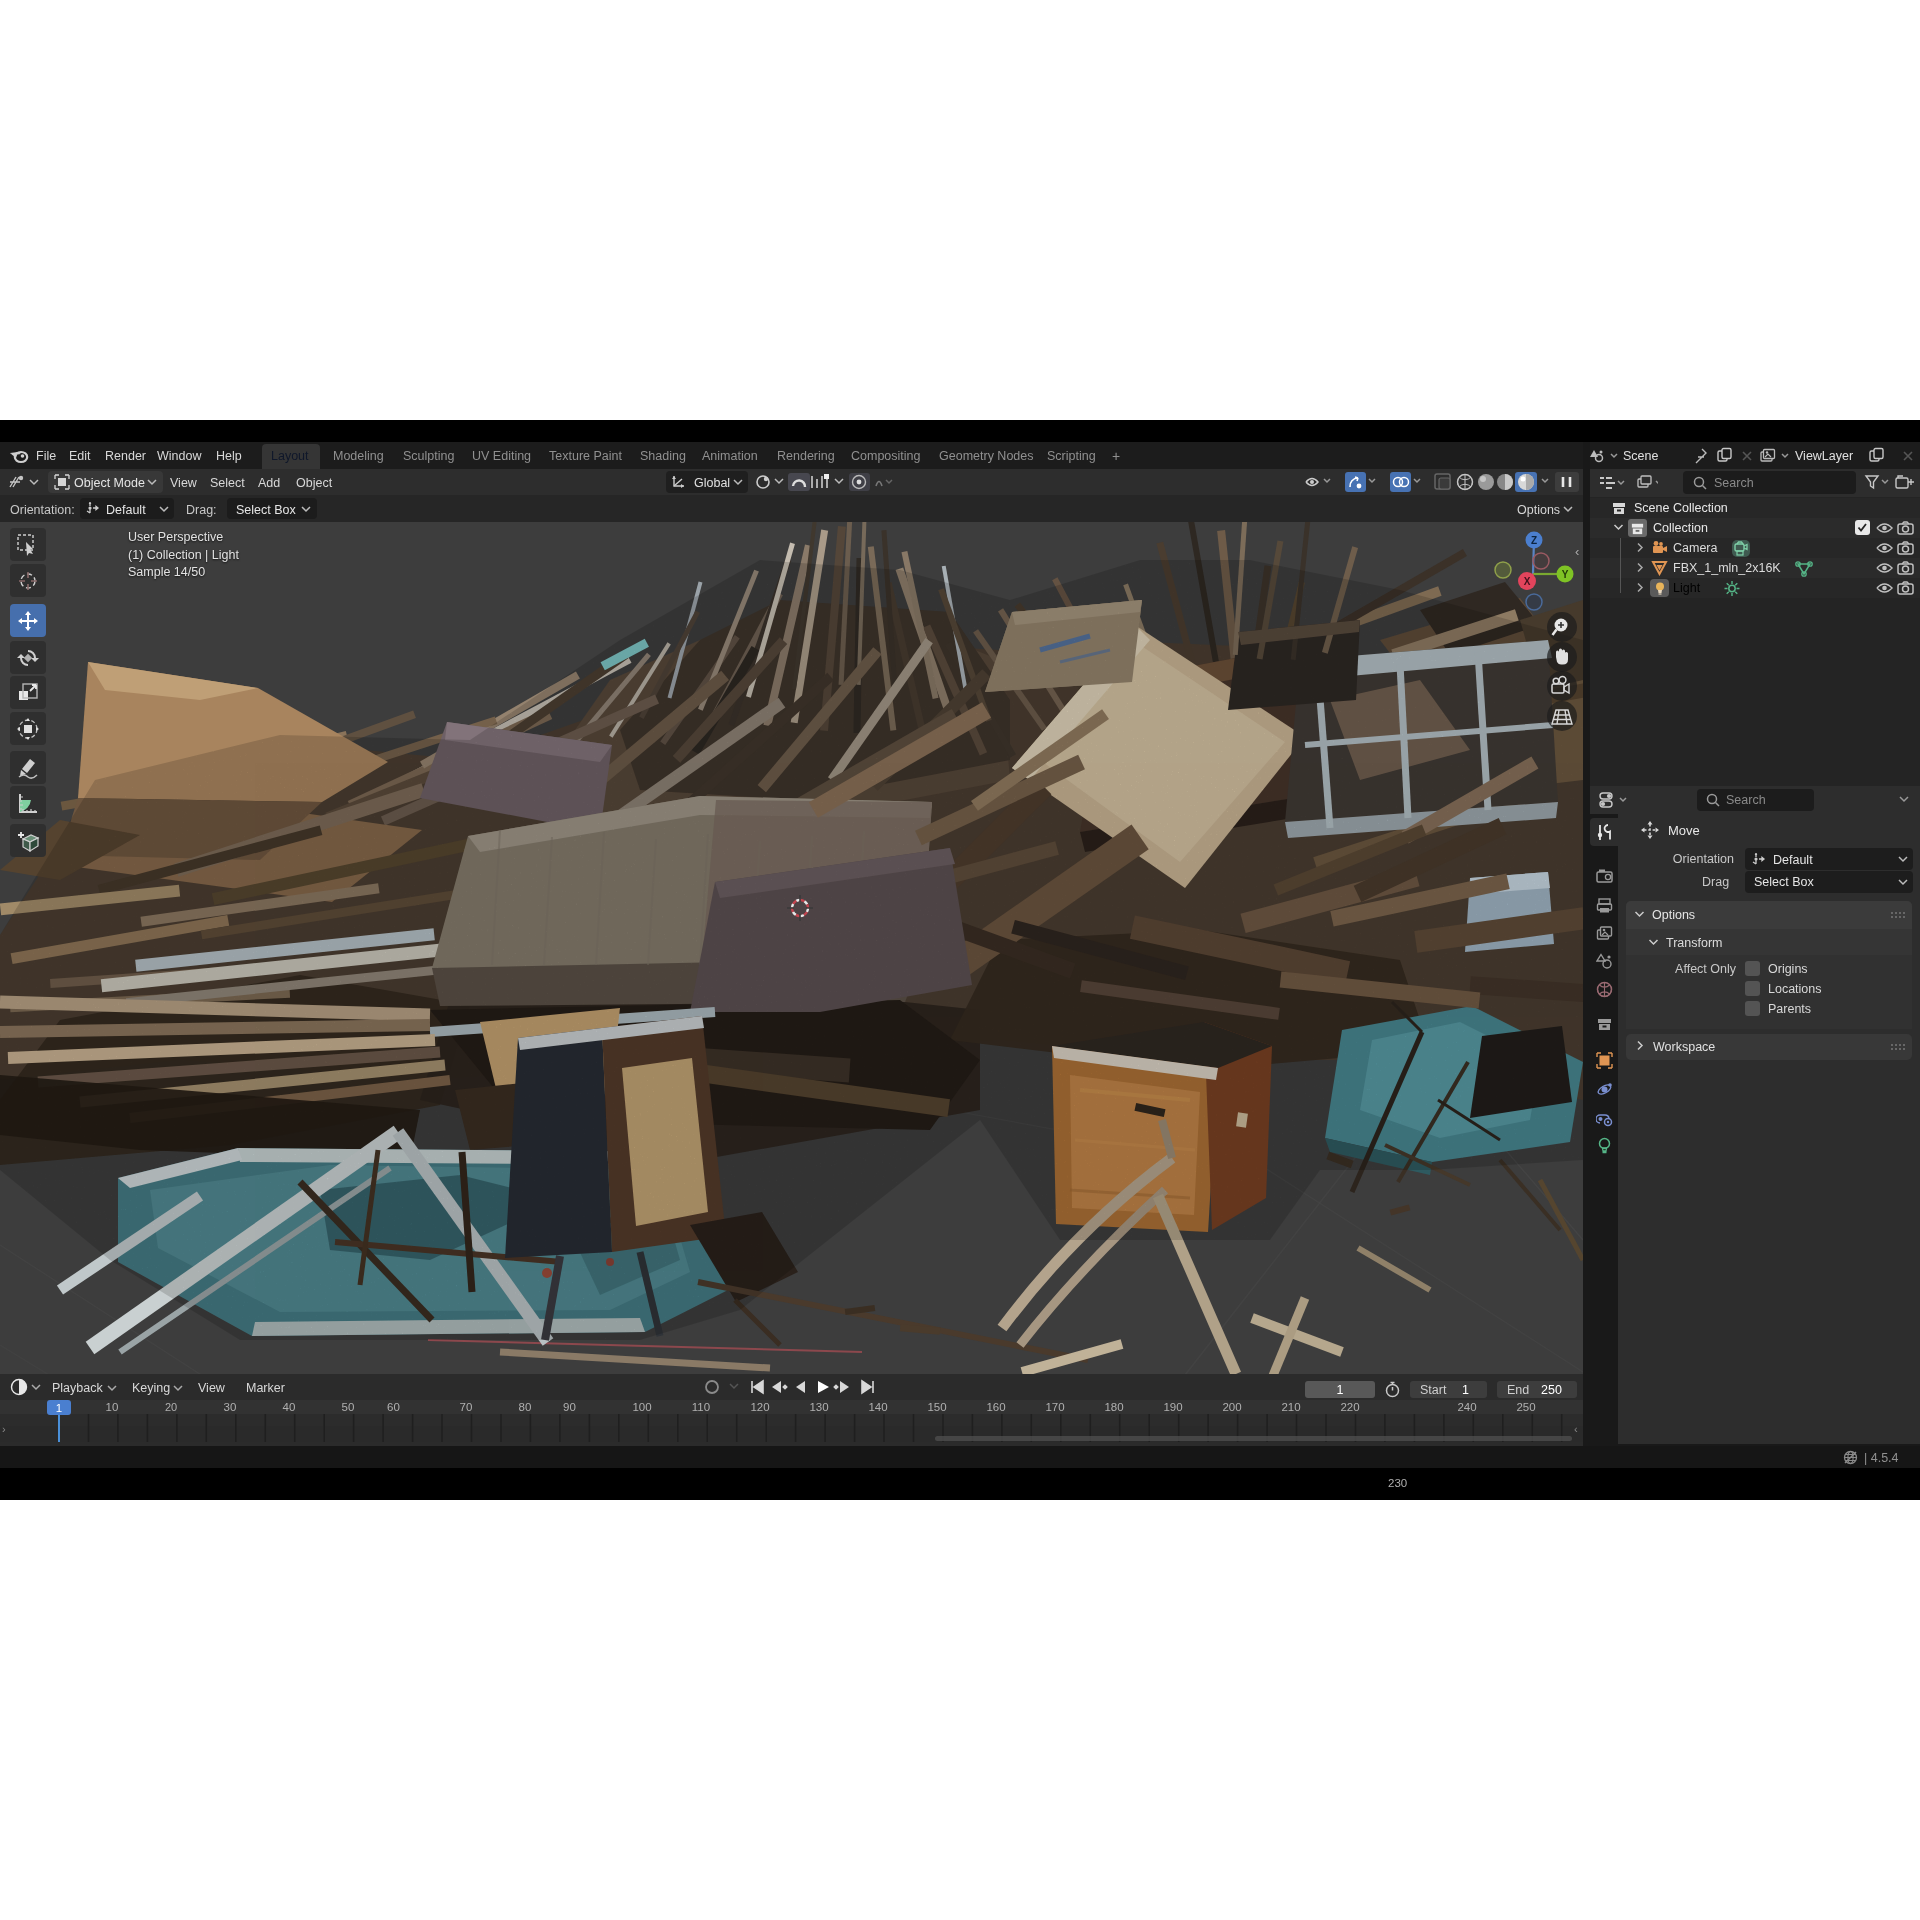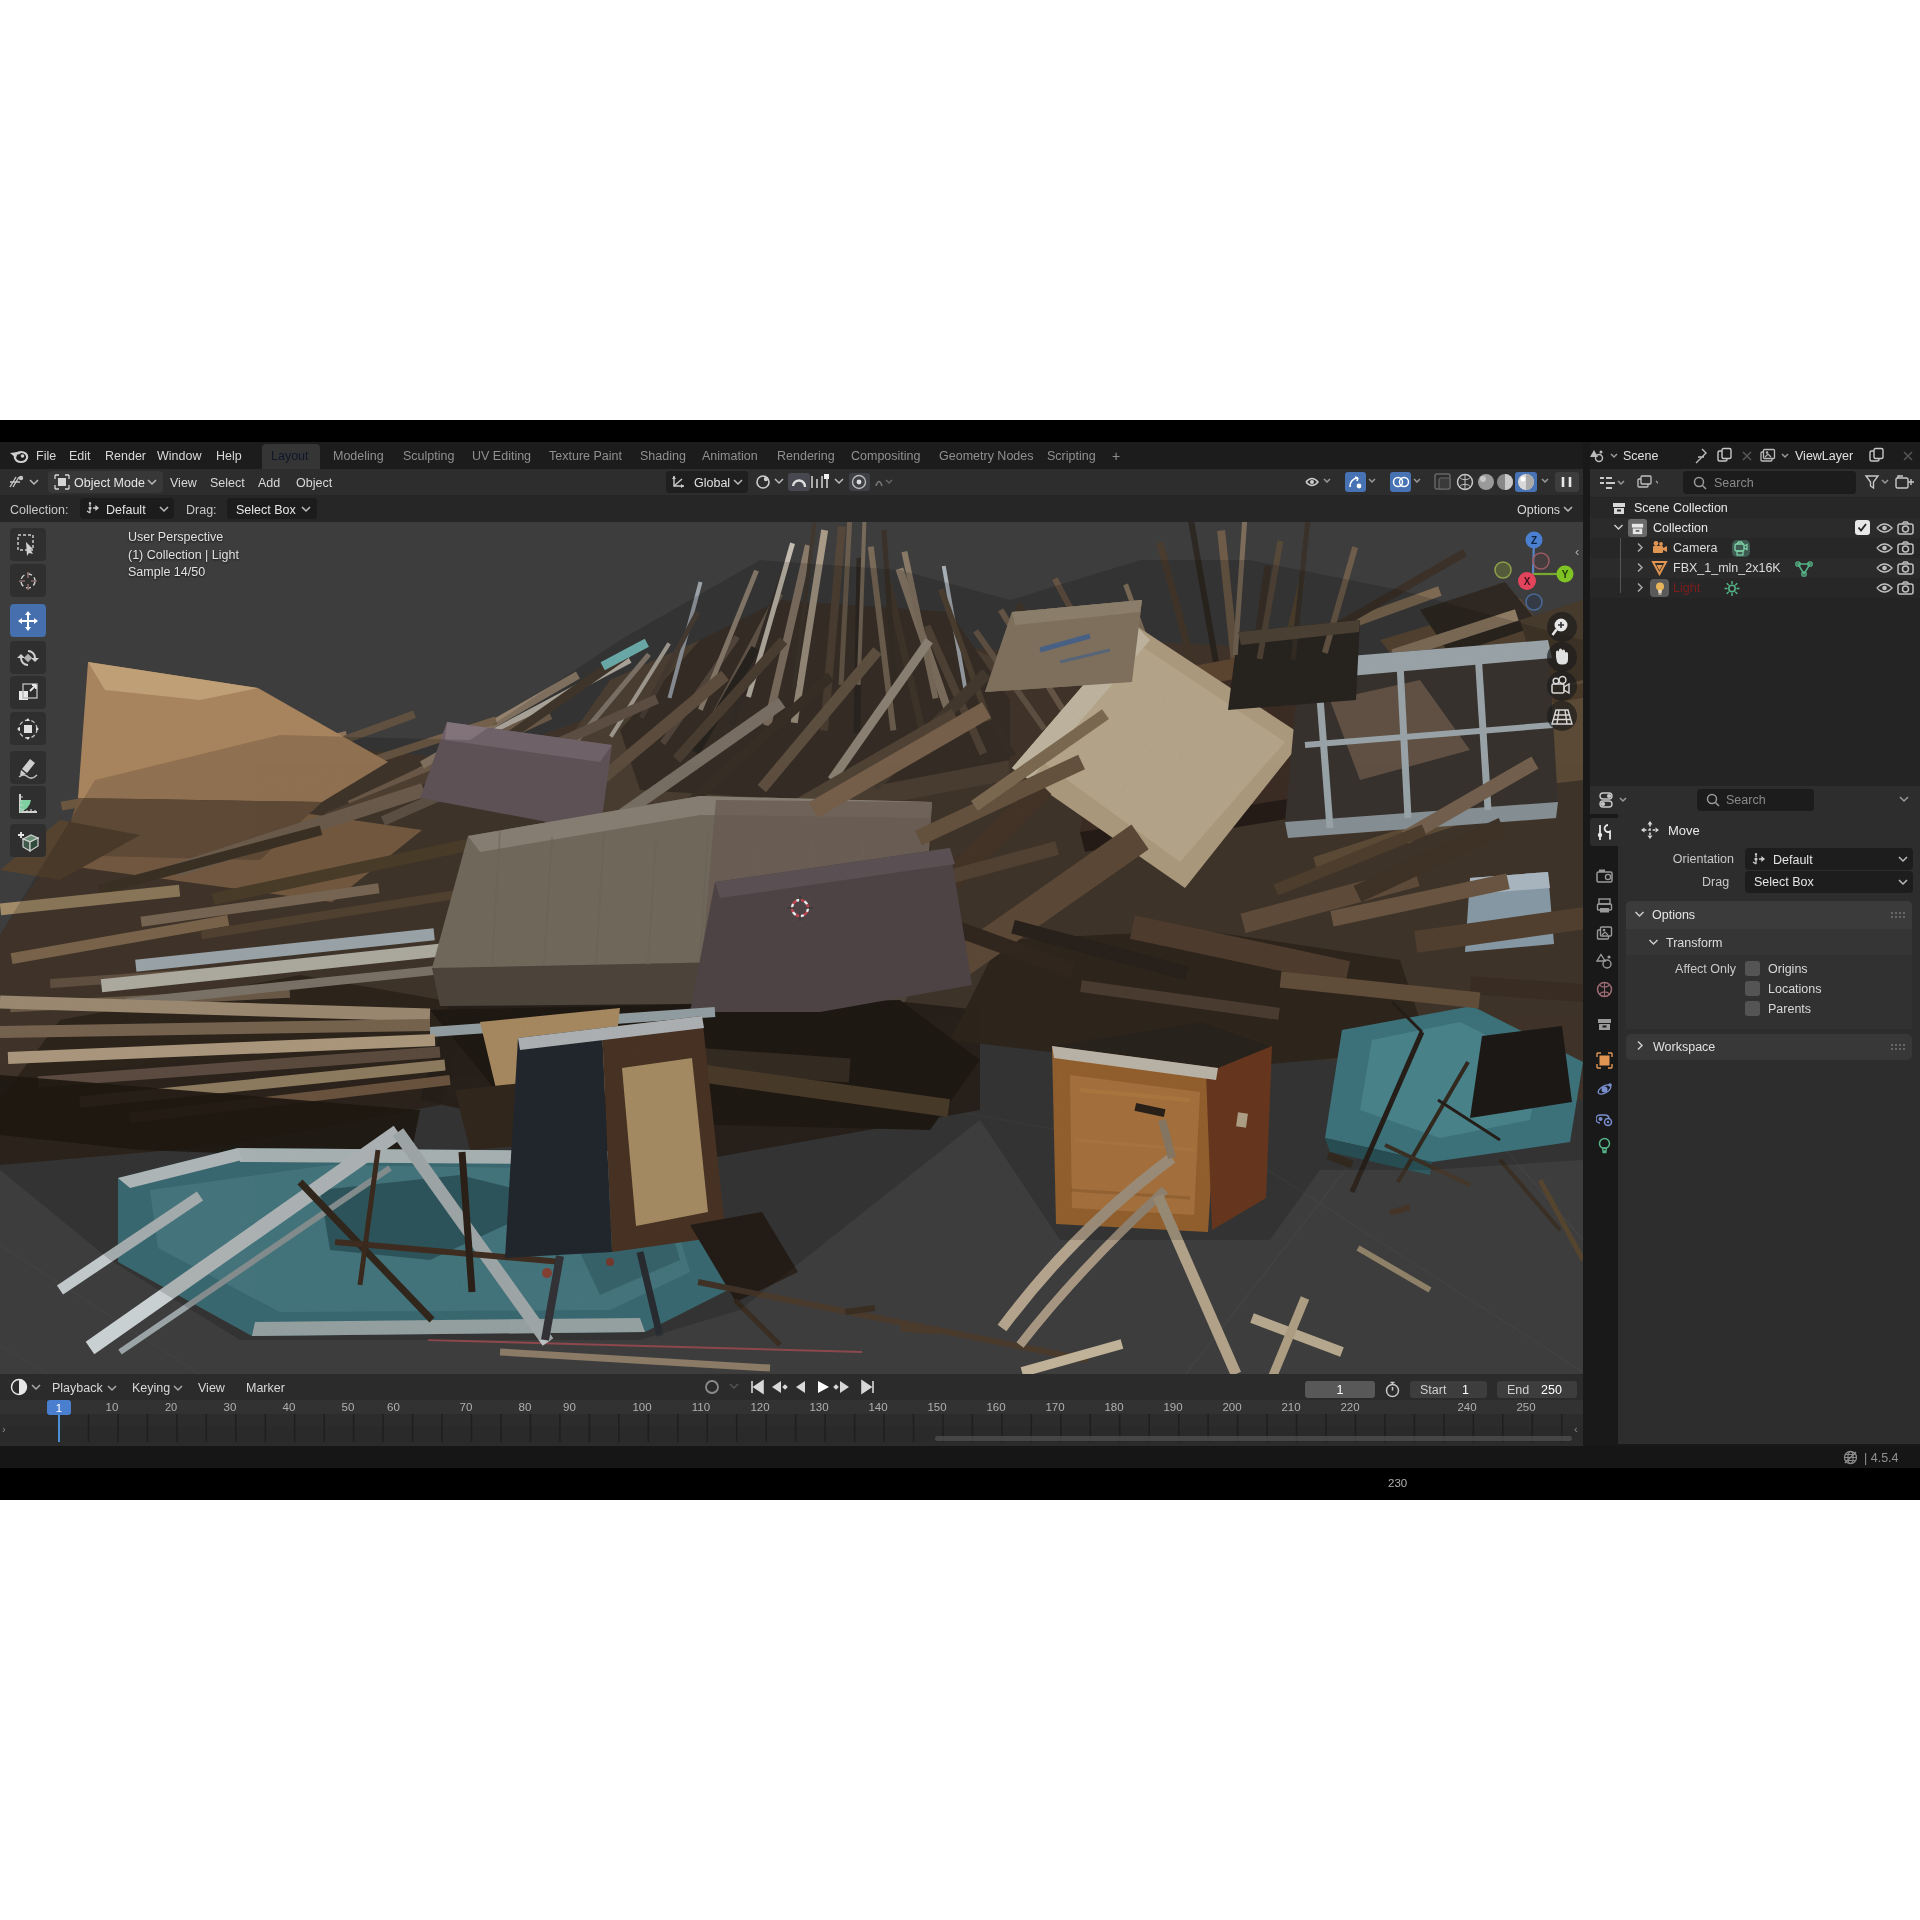--- a/index.html
+++ b/index.html
@@ -124,21 +124,21 @@
     <path d="M205,3 a8,8 0 0 1 0,16 Z" fill="#c9c9c9"></path>
 <rect x="215" y="1" width="22" height="20" rx="3" fill="#4772b3"></rect>
 <circle cx="226" cy="11" r="8" fill="#d8d8d8"></circle>
     <circle cx="223" cy="8" r="2.5" fill="#fff"></circle>
     <path d="M226,3 a8,8 0 0 1 0,16" fill="#aaa"></path>
 <path d="M242,8 l3,3 l3,-3" fill="none" stroke="#999" stroke-width="1.5"></path>
 <rect x="255" y="1" width="24" height="20" rx="3" fill="#3d3d3d"></rect>
 <path d="M263,6 l0,10 M270,6 l0,10" stroke="#e8e8e8" stroke-width="2.6"></path>
   </svg>
 <div class="abs" style="left:0;top:495px;width:1583px;height:27px;background:#262626"></div>
-<div class="txt" style="left:10px;top:504px;color:#c8c8c8">Collection:</div>
+<div class="txt" style="left:10px;top:504px;color:#c8c8c8">Orientation:</div>
 <div class="abs" style="left:80px;top:498px;width:94px;height:21px;background:#1c1c1c;border-radius:4px"></div>
 <svg class="abs" style="left:85px;top:500px" width="16" height="16" viewBox="0 0 16 16">
 <path d="M5,2 l0,4 M5,13 l0,-4 M5,13 l-3,-2 M8,8 l4,0 m1,0 l-2,-1.6 l0,3.2 Z" stroke="#ccc" stroke-width="1.3" fill="#ccc"></path>
 <circle cx="5" cy="8" r="1.6" fill="#ccc"></circle>
     <path d="M5,2 l-1.4,2 l2.8,0 Z" fill="#ccc"></path>
   </svg>
 <div class="txt" style="left:106px;top:504px;color:#e5e5e5">Default</div>
 <svg class="abs" style="left:158px;top:505px" width="12" height="9" viewBox="0 0 12 9">
     <path d="M2,2 l4,4 l4,-4" fill="none" stroke="#bbb" stroke-width="1.5"></path>
   </svg>
@@ -603,21 +603,21 @@
   </svg>
 <svg class="abs" style="left:1636px;top:582px" width="9" height="11" viewBox="0 0 9 11">
     <path d="M2,1.5 l4,4 l-4,4" fill="none" stroke="#aaa" stroke-width="1.5"></path>
   </svg>
 <div class="abs" style="left:1650px;top:579px;width:19px;height:18px;background:#5a5a5a;border-radius:4px"></div>
 <svg class="abs" style="left:1653px;top:581px" width="14" height="15" viewBox="0 0 14 15">
 <circle cx="7" cy="5.5" r="4" fill="#e8b45a"></circle>
     <path d="M5,9 l4,0 l-0.5,3 l-3,0 Z" fill="#e8d8c0"></path>
     <path d="M5.5,13 l3,0" stroke="#e8d8c0" stroke-width="1.2"></path>
   </svg>
-<div class="txt" style="left:1673px;top:582px;color:#7f1d1d">Light</div>
+<div class="txt" style="left:1673px;top:582px;color:#000000">Light</div>
 <svg class="abs" style="left:1722px;top:579px" width="20" height="19" viewBox="0 0 20 19">
 <circle cx="10" cy="9.5" r="3.2" fill="none" stroke="#55b587" stroke-width="1.5"></circle>
 <path d="M10,2 l0,3 M10,14 l0,3 M2.5,9.5 l3,0 M14.5,9.5 l3,0 M4.7,4.2 l2.1,2.1 M13.2,12.7 l2.1,2.1 M15.3,4.2 l-2.1,2.1 M6.8,12.7 l-2.1,2.1" stroke="#55b587" stroke-width="1.4"></path>
   </svg>
 <svg class="abs" style="left:1876px;top:581px" width="17" height="14" viewBox="0 0 17 14">
 <path d="M1,7 q7.5,-8 15,0 q-7.5,8 -15,0" fill="none" stroke="#c0c0c0" stroke-width="1.5"></path>
     <circle cx="8.5" cy="7" r="2.3" fill="#c0c0c0"></circle>
   </svg>
 <svg class="abs" style="left:1897px;top:581px" width="17" height="14" viewBox="0 0 17 14">
 <rect x="1" y="3" width="15" height="10" rx="2" fill="none" stroke="#c0c0c0" stroke-width="1.5"></rect>

